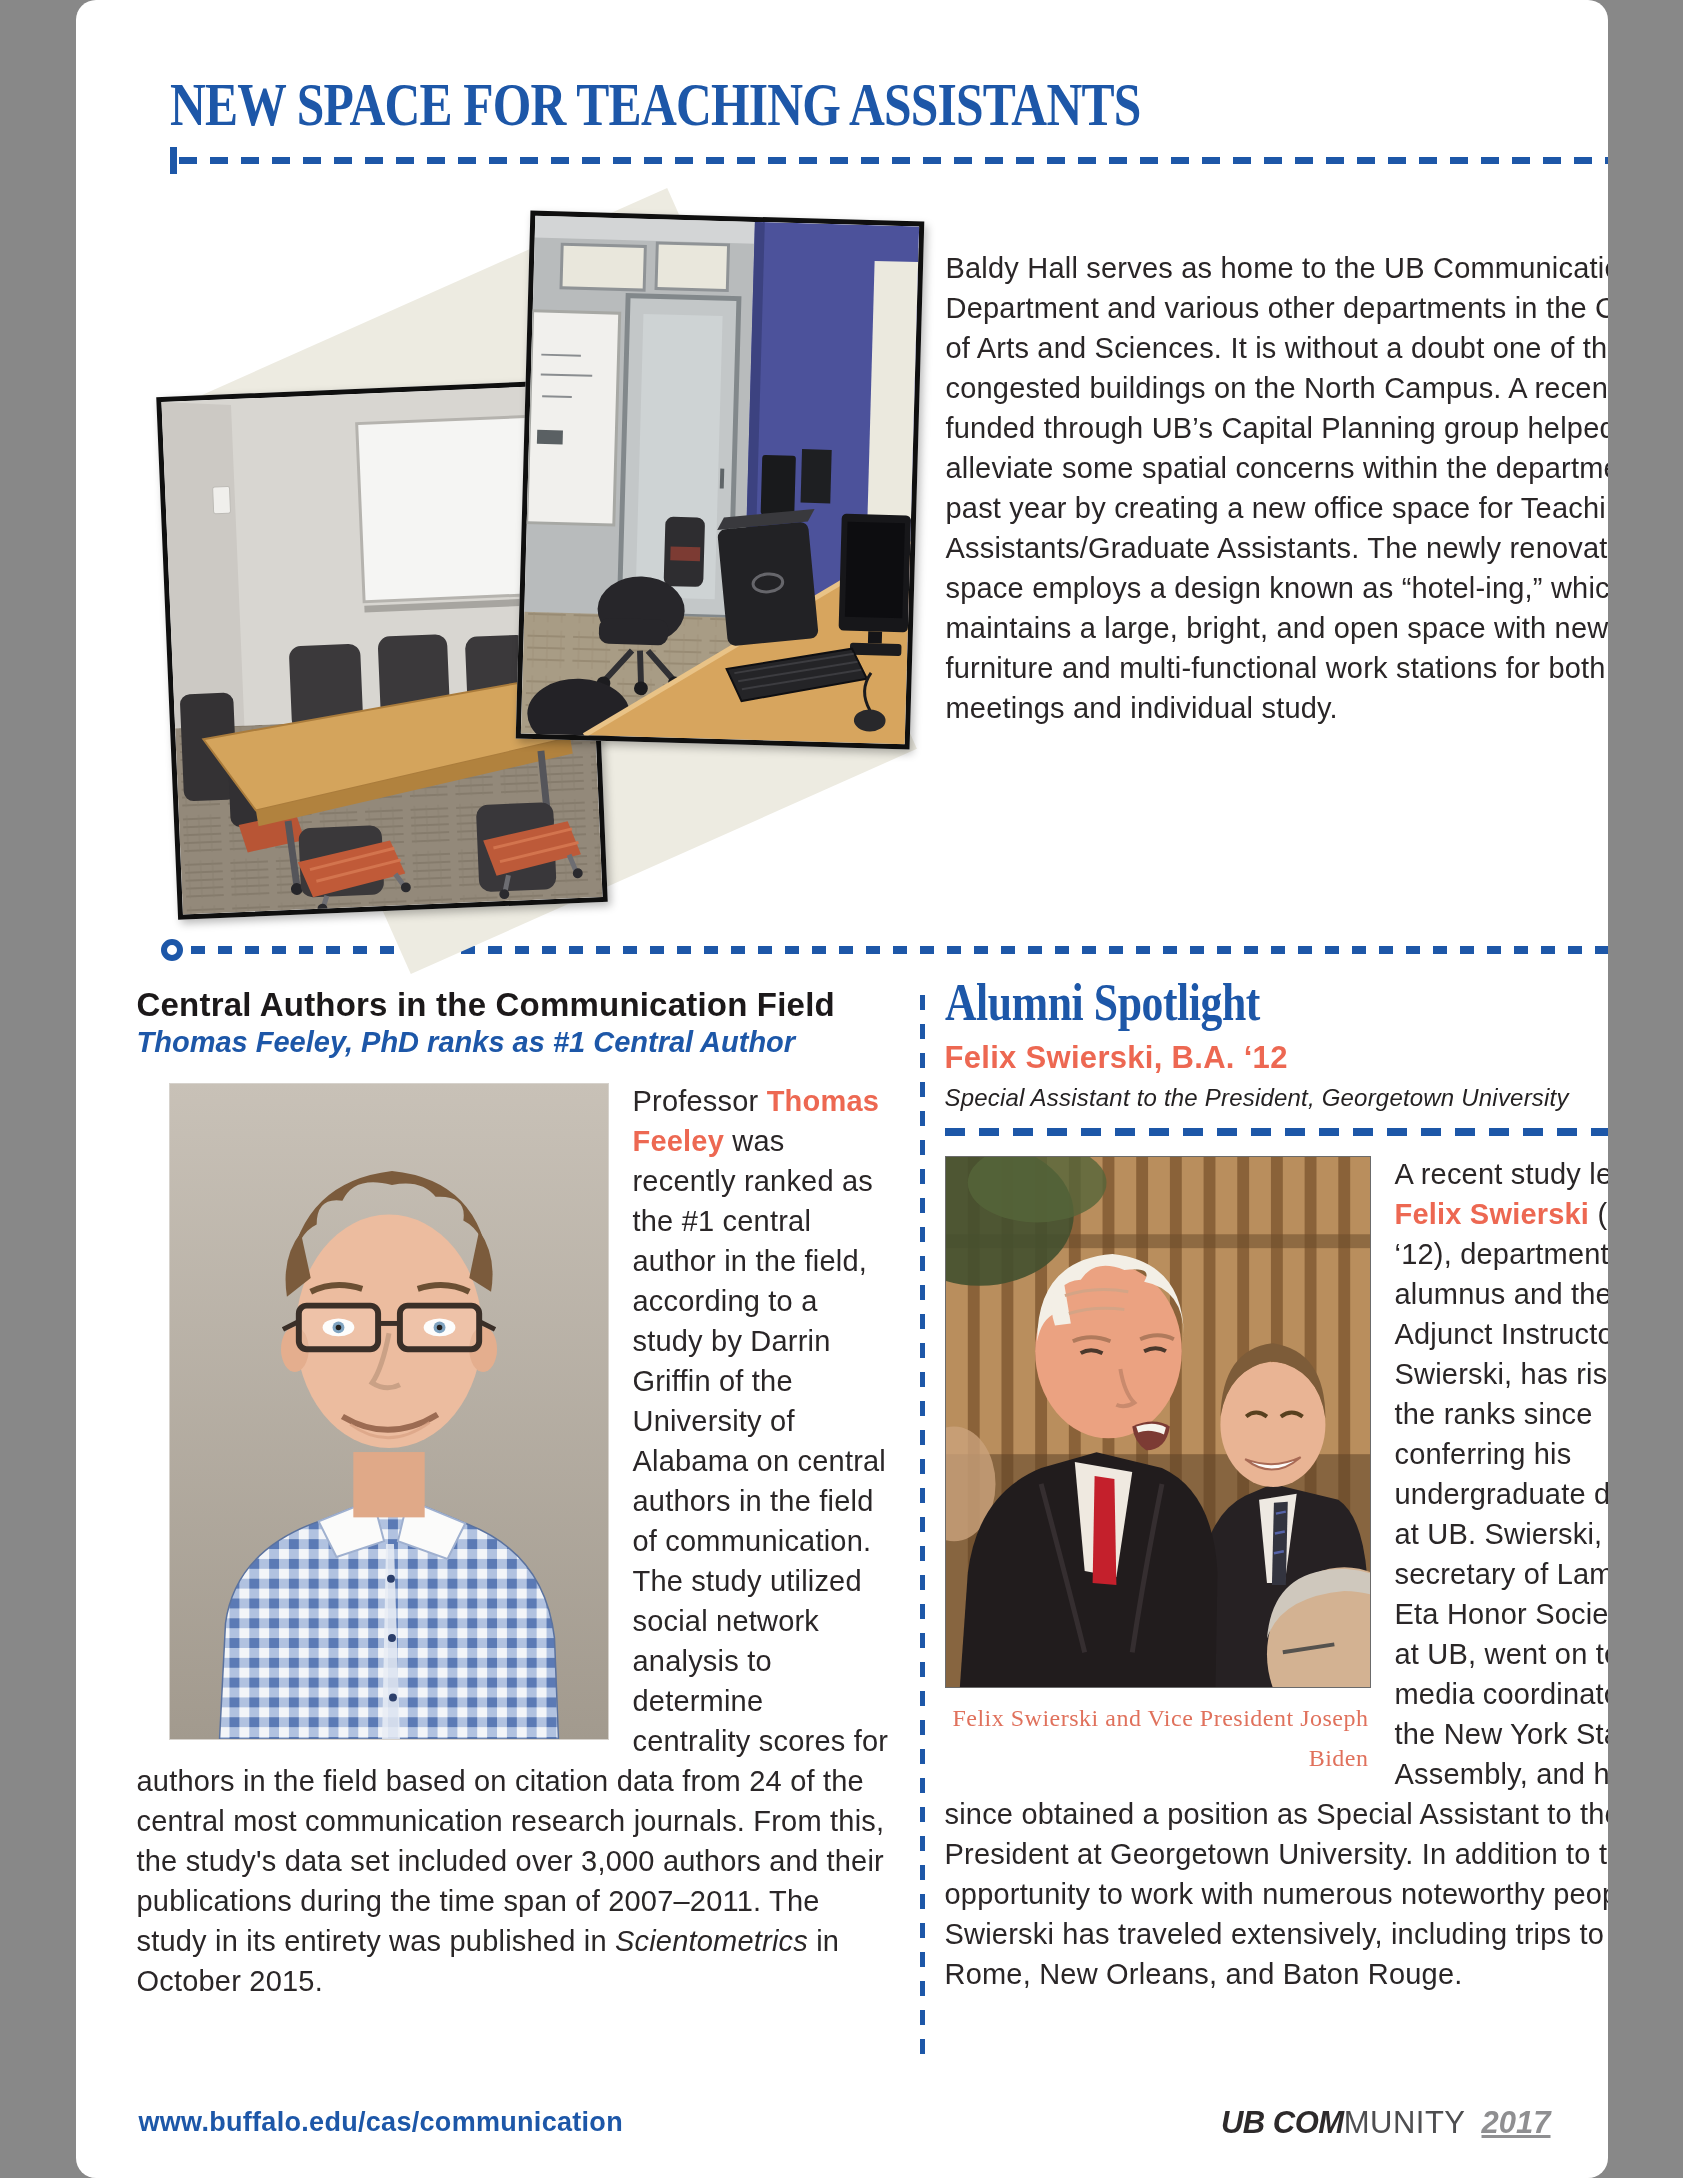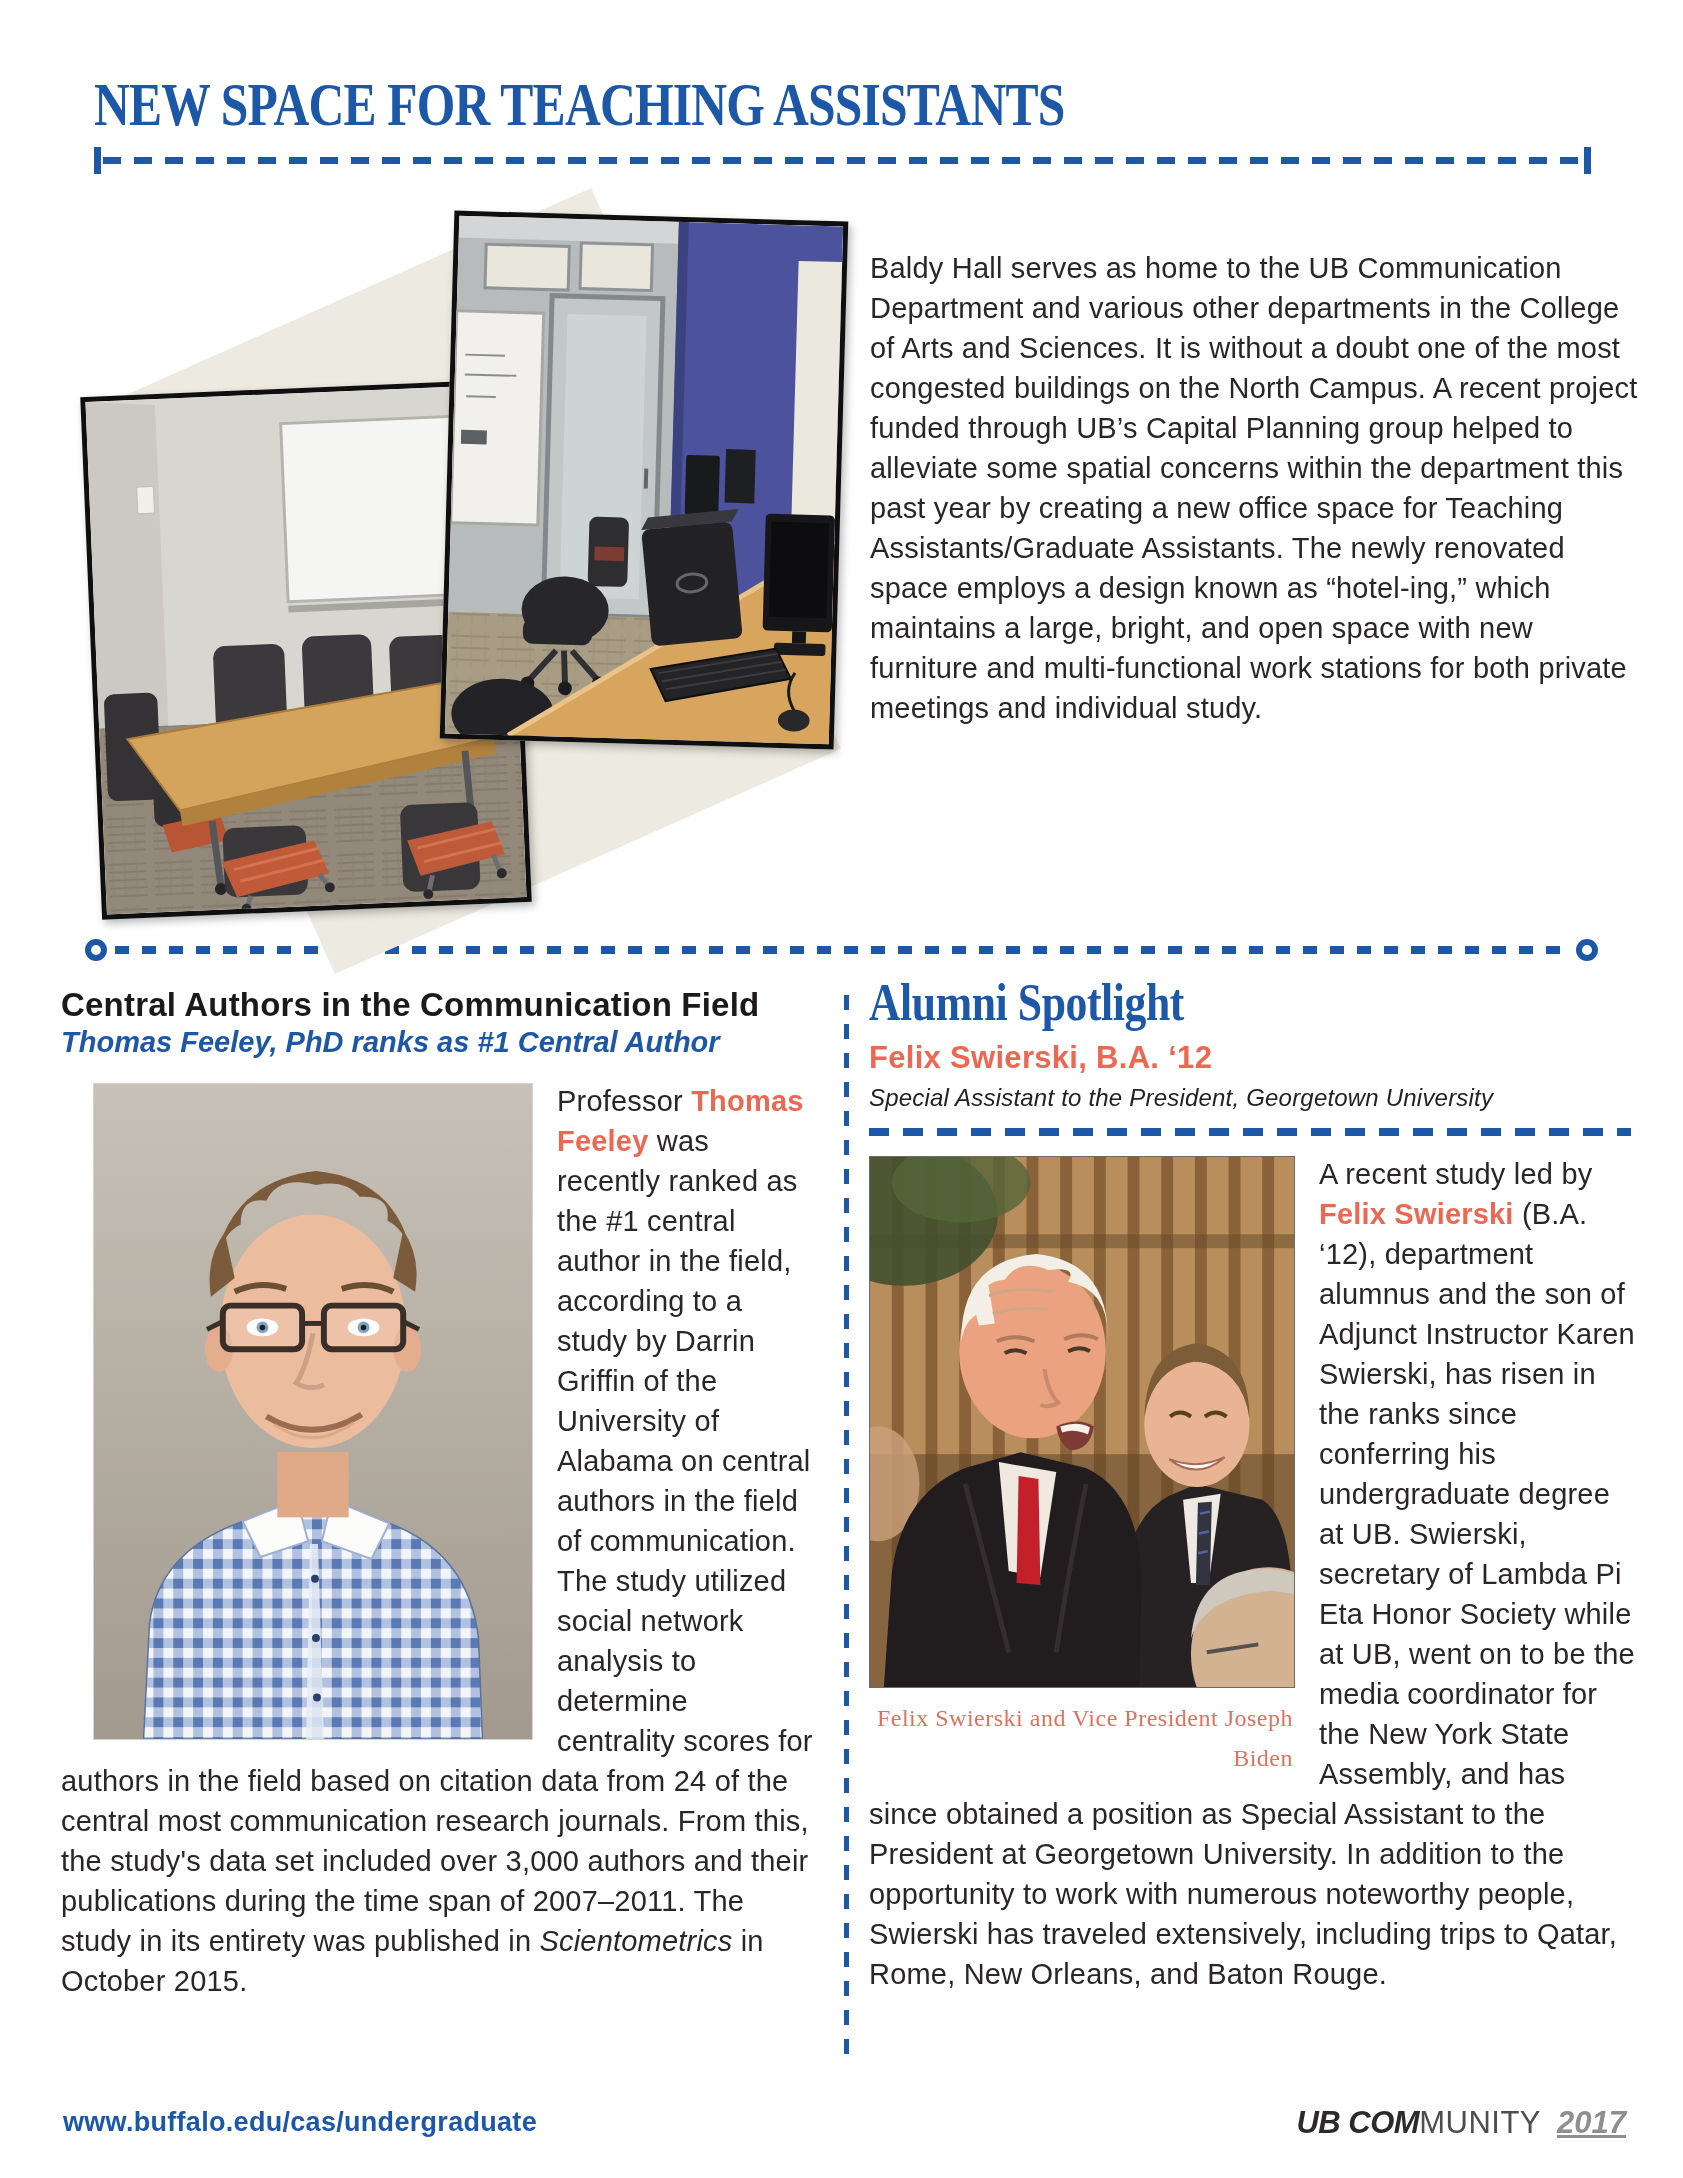--- a/index.html
+++ b/index.html
@@ -1,21 +1,21 @@
 <!DOCTYPE html>
 <html style="--blue: #1d57a8; --orange: #ed6852; --caption: #e0715c; --ink: #2a2627; --paper: #edebe1;"><head>
 <meta charset="utf-8">
 <style>
   :root{
     --blue:#1d57a8; --orange:#ed6852; --caption:#e0715c;
     --ink:#2a2627; --paper:#edebe1;
   }
   html,body{margin:0;padding:0;background:#888;}
-  .page{position:relative;width:1683px;height:2178px;background:#ffffff;
-        font-family:"Liberation Sans",sans-serif;color:var(--ink);overflow:hidden;margin:0 auto;}
+  .page{position:relative;width:1532px;height:2178px;background:#ffffff;
+        font-family:"Liberation Sans",sans-serif;color:var(--ink);overflow:hidden;margin:0 auto;border-radius:20px;}
 
   
   .headline{position:absolute;left:94px;top:69px;font-family:"Liberation Serif",serif;
     font-weight:bold;font-size:62px;color:var(--blue);letter-spacing:-1px;
     transform:scaleX(.8);transform-origin:left center;white-space:nowrap;}
   .rule-top{position:absolute;left:94px;top:147px;width:1497px;height:27px;}
   .rule-top .dashes{position:absolute;left:9px;right:9px;top:10px;height:7px;
     background:repeating-linear-gradient(90deg,var(--blue) 0 18px,transparent 18px 31px);}
   .rule-top::before,.rule-top::after{content:"";position:absolute;top:0;width:7px;height:27px;background:var(--blue);}
   .rule-top::before{left:0;} .rule-top::after{right:0;}
@@ -308,19 +308,19 @@
           </g>
         </svg>
         <figcaption class="vp-caption">Felix Swierski and Vice President Joseph Biden</figcaption>
       </figure>
       <p>
         <span>A recent study led by </span><span class="orange-name">Felix Swierski</span><span> (B.A. ‘12), department alumnus and the son of Adjunct Instructor Karen Swierski, has risen in the ranks since conferring his undergraduate degree at UB. Swierski, secretary of Lambda Pi Eta Honor Society while at UB, went on to be the media coordinator for the New York State Assembly, and has since obtained a position as Special Assistant to the President at Georgetown University. In addition to the opportunity to work with numerous noteworthy people, Swierski has traveled extensively, including trips to Qatar, Rome, New Orleans, and Baton Rouge.</span>
       </p>
     </div>
   </div>
 
-  <a class="footer-url" href="#">www.buffalo.edu/cas/undergraduate</a>
+  <a class="footer-url" href="#">www.buffalo.edu/cas/communication</a>
   <div class="logo">
     <span class="logo-ubcom">UB COM</span><span class="logo-munity">MUNITY</span><span class="logo-year">2017</span>
   </div>
 
 </div>
 
 
 </body></html>

